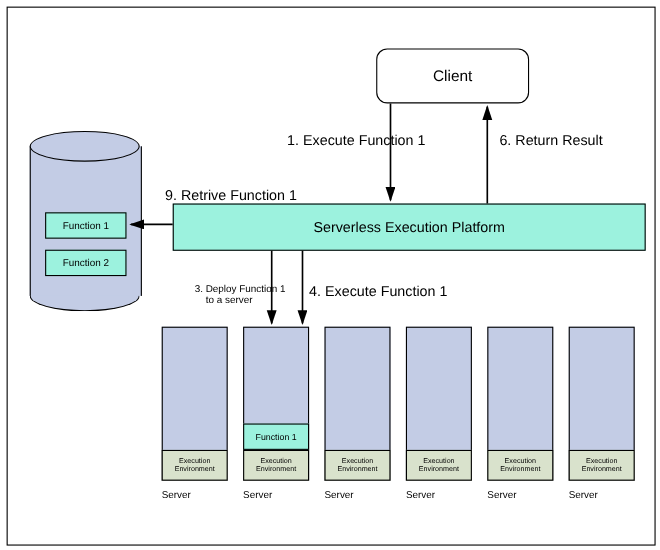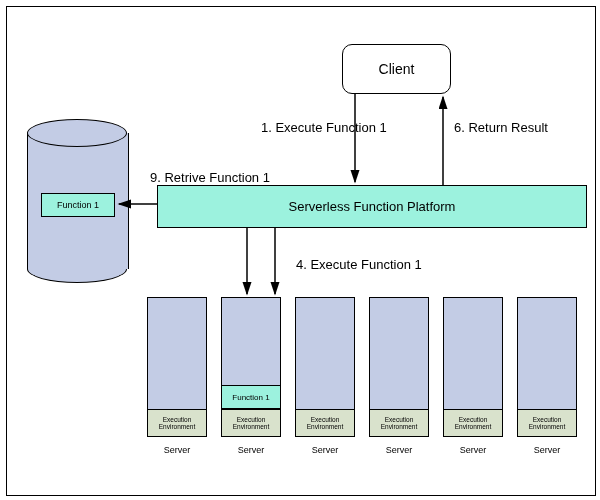--- a/index.html
+++ b/index.html
@@ -1,60 +1,63 @@
 <!DOCTYPE html>
 <html><head>
 <meta charset="utf-8">
 <style>
   html,body{margin:0;padding:0;width:600px;height:500px;background:#fff;font-family:Arial,Helvetica,sans-serif;overflow:hidden}
   .frame{position:absolute;left:6px;top:6px;width:588px;height:488px;border:1px solid #000;background:#fff}
   .box{position:absolute;box-sizing:border-box}
   
-  .client{left:335px;top:37px;width:109px;height:50px;border:1px solid #000;border-radius:10px;background:#fff;display:flex;align-items:center;justify-content:center;font-size:14px}
+  .client{left:335px;top:37px;width:139px;height:50px;border:1px solid #000;border-radius:10px;background:#fff;display:flex;align-items:center;justify-content:center;font-size:14px}
   
   .platform{left:150px;top:178px;width:430px;height:43px;border:1px solid #000;background:#9cf2de;display:flex;align-items:center;justify-content:center;font-size:13px}
   
   .db{left:20px;top:112px;width:100px;height:150px}
   .db-body{position:absolute;left:0;top:14px;width:100px;height:136px;background:#c3cce5;border-left:1px solid #000;border-right:1px solid #000}
   .db-top{position:absolute;left:0;top:0;width:100px;height:28px;border:1px solid #000;border-radius:50%;background:#c3cce5;box-sizing:border-box}
   .db-bot{position:absolute;left:0;bottom:-14px;width:100px;height:28px;border:1px solid #000;border-radius:50%;border-top-color:transparent;background:#c3cce5;box-sizing:border-box;z-index:0}
   .fn{position:absolute;width:72px;height:22px;border:1px solid #000;background:#9cf2de;font-size:9px;display:flex;align-items:center;justify-content:center;z-index:2}
   .fn1{left:34px;top:186px}
   .fn2{left:34px;top:220px}
   
   .servers{position:absolute;left:140px;top:290px;width:450px;height:180px}
   .srv{position:absolute;top:0;width:60px;height:140px;border:1px solid #000;background:#c3cce5;box-sizing:border-box}
   .srv .env{position:absolute;left:-1px;bottom:-1px;width:60px;height:28px;border:1px solid #000;background:#d9e2cc;font-size:6.5px;display:flex;align-items:center;justify-content:center;text-align:center;line-height:1.1;box-sizing:border-box}
   .srv .fnbox{position:absolute;left:-1px;bottom:27px;width:60px;height:24px;border:1px solid #000;background:#9cf2de;font-size:8px;display:flex;align-items:center;justify-content:center;box-sizing:border-box}
-  .srv-label{position:absolute;top:148px;width:60px;text-align:center;font-size:9px}
+  .srv-label{position:absolute;top:148px;width:60px;text-align:left;font-size:9px}
   
   svg.arrows{position:absolute;left:0;top:0;width:588px;height:488px;pointer-events:none}
   .label{position:absolute;font-size:13px;color:#000;white-space:nowrap}
   .label2{position:absolute;font-size:9px;color:#000;white-space:pre;text-align:left}
 </style>
 </head>
 <body>
 
 <div class="frame">
 
   <div class="box client">
     <span>Client</span>
   </div>
 
   <div class="box platform">
-    <span>Serverless Function Platform</span>
+    <span>Serverless Execution Platform</span>
   </div>
 
   <div class="box db">
     <div class="db-bot"></div>
     <div class="db-body"></div>
     <div class="db-top"></div>
   </div>
   <div class="fn fn1">
     <span>Function 1</span>
+  </div>
+  <div class="fn fn2">
+    <span>Function 2</span>
   </div>
 
   <div class="servers" id="servers">
       <div class="srv" style="left: 0px;">
         <div class="env">Execution Environment</div>
       </div>
       <div class="srv-label" style="left: 0px;">Server</div>
       <div class="srv" style="left: 74px;">
         <div class="env">Execution Environment</div>
         <div class="fnbox">Function 1</div>
@@ -73,21 +76,23 @@
       </div>
       <div class="srv-label" style="left: 296px;">Server</div>
       <div class="srv" style="left: 370px;">
         <div class="env">Execution Environment</div>
       </div>
       <div class="srv-label" style="left: 370px;">Server</div>
     </div>
 
   <span class="label" style="left:254px;top:113px">1. Execute Function 1</span>
   <span class="label" style="left:143px;top:163px">9. Retrive Function 1</span>
-  <span class="label" style="left:289px;top:250px">4. Execute Function 1</span>
+  <span class="label2" style="left:170px;top:250px">3. Deploy Function 1
+    to a server</span>
+  <span class="label" style="left:274px;top:250px">4. Execute Function 1</span>
   <span class="label" style="left:447px;top:113px">6. Return Result</span>
 
   <svg class="arrows">
     <defs>
       <marker id="ah" markerWidth="10" markerHeight="10" refX="8" refY="3" orient="auto" markerUnits="strokeWidth">
         <path d="M0,0 L0,6 L9,3 z" fill="#000"></path>
       </marker>
     </defs>
 
     <line x1="348" y1="87" x2="348" y2="175" stroke="#000" stroke-width="1.5" marker-end="url(#ah)"></line>

